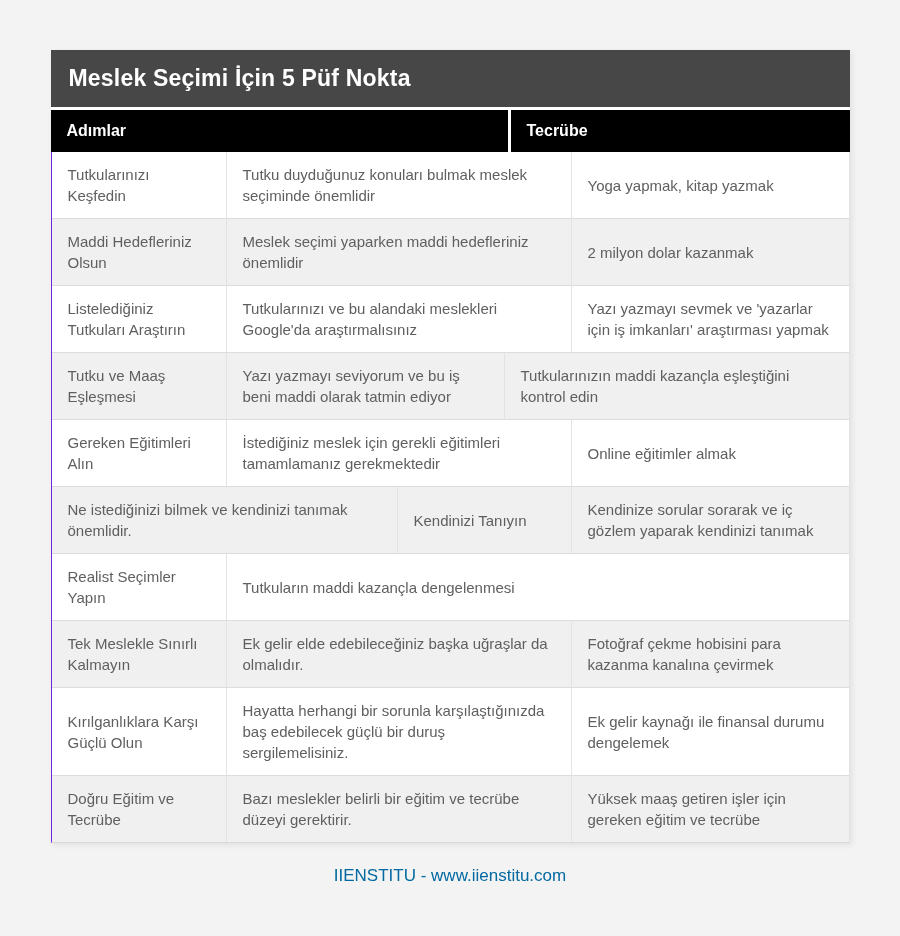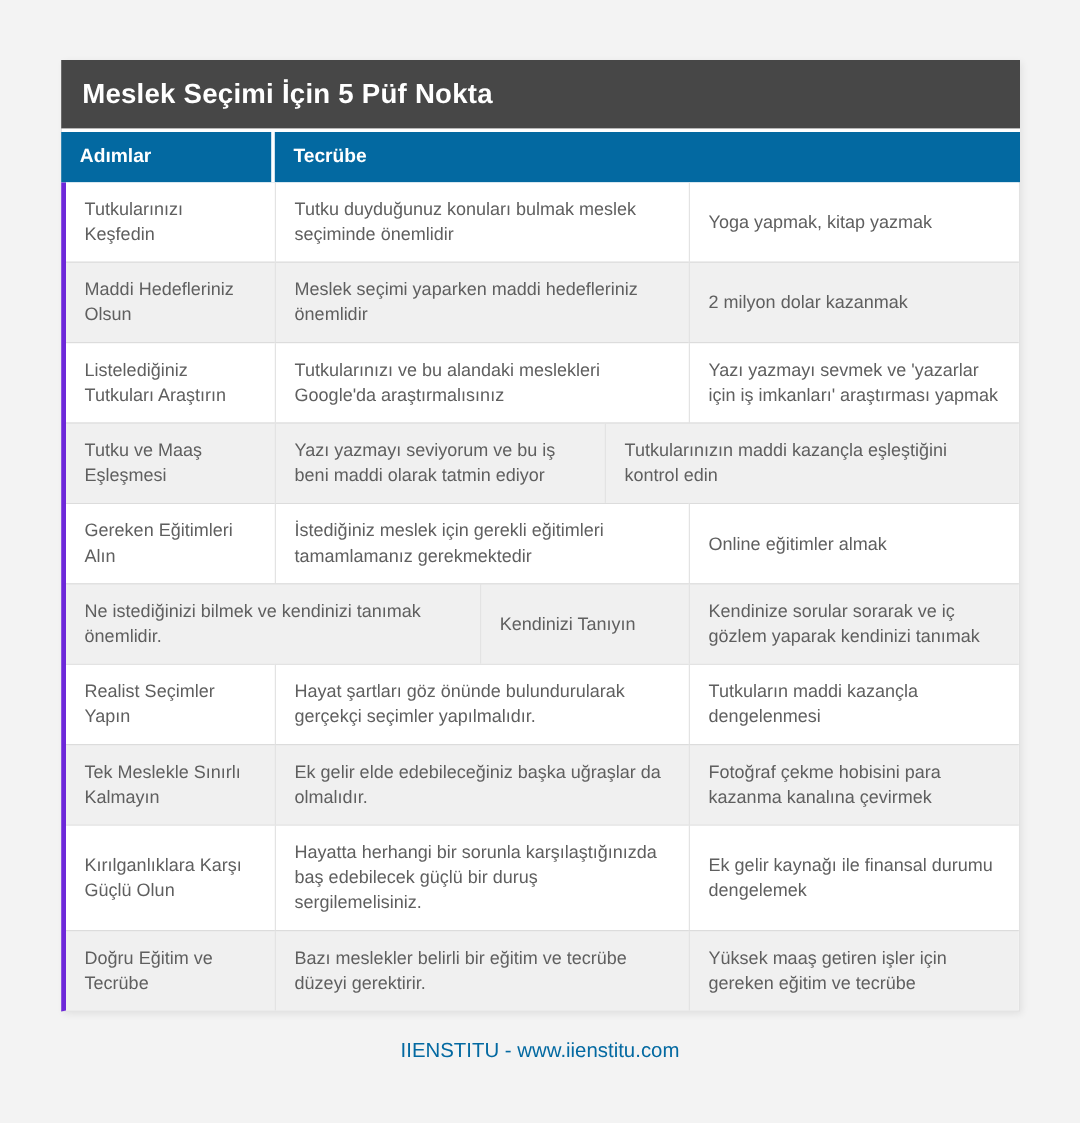--- a/index.html
+++ b/index.html
@@ -24,38 +24,39 @@
     font-size: 23px;
     font-weight: bold;
     padding: 15px 18px;
     line-height: 27px;
     border-bottom: 3px solid #ffffff;
     letter-spacing: 0.2px;
   }
 
   .header-row {
     display: flex;
-    background: #0369a1;
+    background: #000000;
+    justify-content: space-between;
   }
   .header-cell {
     color: #ffffff;
     font-size: 16px;
     font-weight: bold;
     padding: 11px 16px;
     line-height: 20px;
   }
   .header-cell + .header-cell { border-left: 3px solid #ffffff; }
 
   .c1 { width: 175px; flex: 0 0 175px; }
   .c2 { width: 345px; flex: 0 0 345px; }
   .c3 { flex: 1 1 auto; }
   .header-cell.c2 { flex: 0 0 342px; width: 342px; } 
 
   .table-body {
-    border-left: 4px solid #6d28d9;
+    border-left: 1px solid #6d28d9;
     border-right: 1px solid #e2e2e2;
     border-bottom: 1px solid #d9d9d9;
   }
   .row { display: flex; background: #ffffff; }
   .row:nth-of-type(even) { background: #f0f0f0; }
 
   .cell {
     display: flex;
     align-items: center;
     padding: 12px 16px;
@@ -161,23 +162,20 @@
           </div>
         <div class="cell c3">
             <span>Kendinize sorular sorarak ve iç gözlem yaparak kendinizi tanımak</span>
           </div>
       </div>
 
       <div class="row">
         <div class="cell c1">
             <span>Realist Seçimler Yapın</span>
           </div>
-        <div class="cell c2">
-            <span>Hayat şartları göz önünde bulundurularak gerçekçi seçimler yapılmalıdır.</span>
-          </div>
         <div class="cell c3">
             <span>Tutkuların maddi kazançla dengelenmesi</span>
           </div>
       </div>
 
       <div class="row">
         <div class="cell c1">
             <span>Tek Meslekle Sınırlı Kalmayın</span>
           </div>
         <div class="cell c2">

